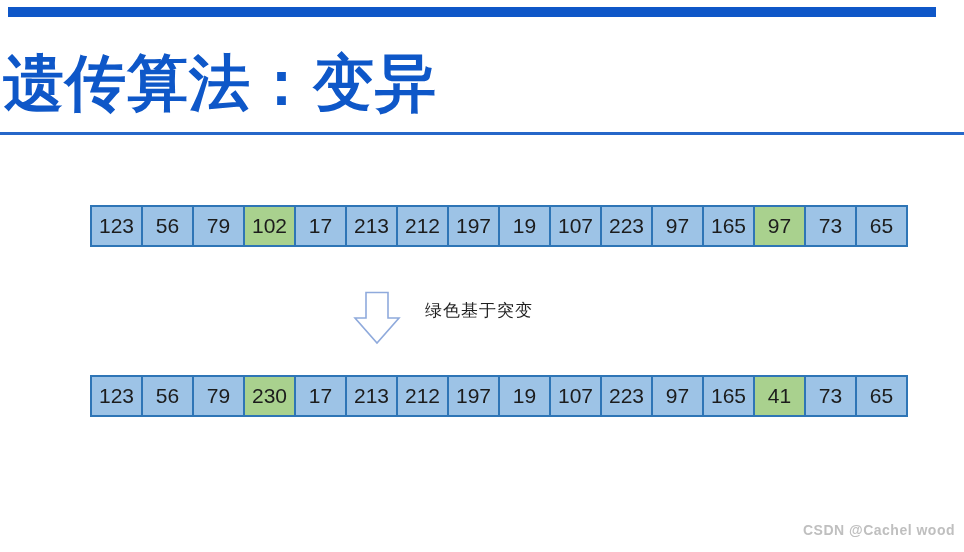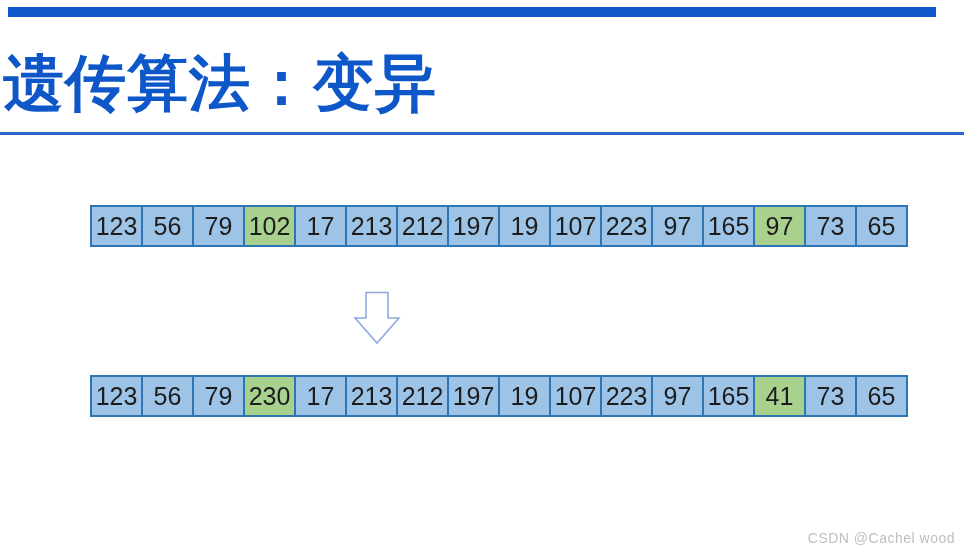--- a/index.html
+++ b/index.html
@@ -45,41 +45,42 @@
   }
   .gene-row.before{top:205px;}
   .gene-row.after{top:375px;}
   .cell{
     box-sizing:border-box;
     width:53px;height:42px;
     margin-right:-2px;
     border:2px solid var(--cell-border);
     background:var(--cell-fill);
     display:flex;align-items:center;justify-content:center;
-    font-size:25px;color:#1c1c1c;
+    font-size:21px;color:#1c1c1c;
   }
   .cell:last-child{margin-right:4px;}
   .cell.mutated{background:var(--mutated-cell-fill);}
   .arrow-group{
     position:absolute;left:353px;top:291px;
     display:flex;align-items:center;
   }
   .arrow-icon{display:block;}
   .arrow-label{
     margin-left:24px;
     font-size:17px;color:#1f1f1f;
     letter-spacing:1px;
     position:relative;top:-8px;
     white-space:nowrap;
   }
   .watermark{
-    position:absolute;right:9px;bottom:6px;
+    position:absolute;right:9px;bottom:14px;
     font-size:14px;
     color:var(--watermark-gray);
     letter-spacing:0.5px;
+    font-weight:bold;
   }
 </style>
 </head>
 <body>
 
 <div class="top-bar"></div>
 
 <h1 class="slide-title">遗传算法：变异</h1>
 
 <div class="title-divider"></div>
@@ -100,20 +101,21 @@
     <div class="cell">165</div>
     <div class="cell mutated">97</div>
     <div class="cell">73</div>
     <div class="cell">65</div>
   </div>
 
 <div class="arrow-group">
   <svg class="arrow-icon" width="48" height="54" viewBox="0 0 48 54">
     <polygon points="13,1.5 35,1.5 35,27 46,27 24,52 2,27 13,27" fill="#ffffff" stroke="var(--arrow-stroke)" stroke-width="1.6" stroke-linejoin="miter"></polygon>
   </svg>
+  <span class="arrow-label">绿色基于突变</span>
 </div>
 
 <div class="gene-row after">
     <div class="cell">123</div>
     <div class="cell">56</div>
     <div class="cell">79</div>
     <div class="cell mutated">230</div>
     <div class="cell">17</div>
     <div class="cell">213</div>
     <div class="cell">212</div>

